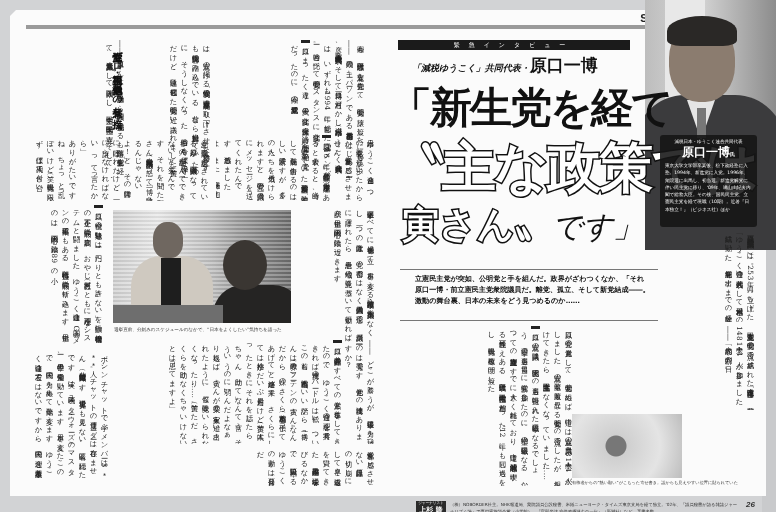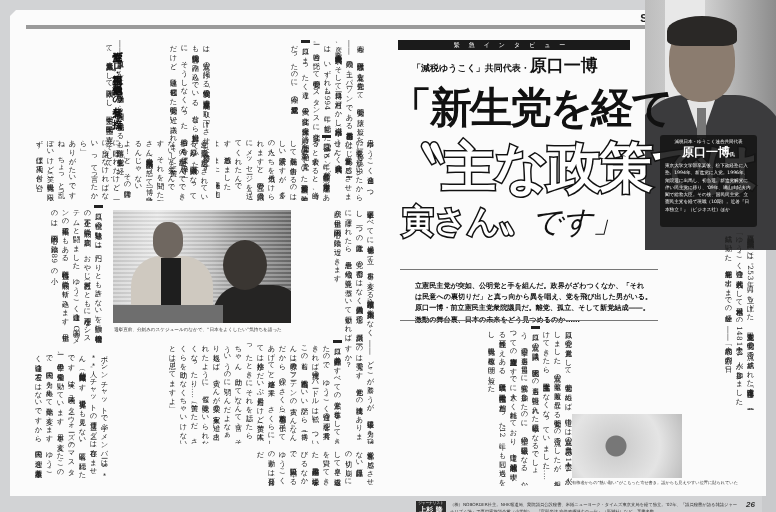--- a/index.html
+++ b/index.html
@@ -83,38 +83,38 @@
 
   
   .kicker {
     position: absolute; left: 8px; top: 30px; width: 232px; height: 10px; background: #1b1b1b; color: #fff;
     font-family: "DejaVu Sans", sans-serif; font-size: 6px; letter-spacing: 9px; text-align: center; line-height: 10px;
   }
   .subtitle {
     position: absolute; left: 22px; top: 44px; font-family: "DejaVu Sans", sans-serif; font-weight: bold; color: #111;
     white-space: nowrap;
   }
-  .subtitle .small { font-size: 9px; }
+  .subtitle .small { font-size: 9px; font-style: italic; }
   .subtitle .big { font-size: 17px; }
 
   .headline {
     position: absolute; left: 0; top: 70px; width: 300px; font-family: "DejaVu Sans", sans-serif; font-weight: bold;
     color: #111;
   }
   .hl-line1 { position: absolute; left: 0; top: 0; font-size: 42px; white-space: nowrap; letter-spacing: -2px; }
   .hl-line2 {
     position: absolute; left: 0; top: 52px; font-size: 54px; white-space: nowrap; color: #fff; letter-spacing: -2px;
     -webkit-text-stroke: 3px #111; paint-order: stroke fill;
   }
   .hl-line3 { position: absolute; left: 12px; top: 120px; white-space: nowrap; }
-  .hl-line3 .tora { font-size: 32px; color: #fff; -webkit-text-stroke: 3px #111; paint-order: stroke fill; }
+  .hl-line3 .tora { font-size: 37px; color: #fff; -webkit-text-stroke: 3px #111; paint-order: stroke fill; }
   .hl-line3 .desu { font-size: 30px; font-weight: normal; font-style: italic; }
 
   .lead {
-    position: absolute; left: 25px; top: 270px; width: 250px; font-family: "DejaVu Sans", sans-serif;
+    position: absolute; left: 25px; top: 263px; width: 250px; font-family: "DejaVu Sans", sans-serif;
     font-weight: bold; font-size: 7.1px; line-height: 11.2px; color: #111;
   }
   .lead-rule { position: absolute; left: 10px; width: 258px; height: 1px; background: #777; }
 
   
   .footer-left { position: absolute; left: 14px; top: 484px; font-family: "DejaVu Sans", sans-serif; font-size: 5px; color: #444; }
   .footer-left .pg { font-family: "Liberation Sans", sans-serif; font-style: italic; font-weight: bold; font-size: 8px; margin-right: 16px; }
   .author-badge {
     position: absolute; left: 26px; top: 491px; width: 30px; height: 15px; background: #2a2a2a; color: #fff;
     font-family: "DejaVu Sans", sans-serif; text-align: center;
@@ -228,21 +228,20 @@
 
     <div class="profile-box">
       <div class="pf-role">減税日本・ゆうこく連合共同代表</div>
       <div class="pf-name"><span>原口一博</span><small>氏</small></div>
       <div class="pf-bio">東京大学文学部卒業後、松下政経塾に入塾。1994年、新進党に入党。1996年、衆院選に出馬し、初当選。新進党解党に伴い民主党に移り、'09年、鳩山由紀夫内閣で総務大臣。その後、国民民主党、立憲民主党を経て現職（10期）。近著『日本独立！』（ビジネス社）ほか</div>
     </div>
 
     <div class="lead-rule" style="top:259px;"></div>
     <div class="lead">
       <div>立憲民主党が突如、公明党と手を組んだ。政界がざわつくなか、「それ</div>
-      <div>は民意への裏切りだ」と真っ向から異を唱え、党を飛び出した男がいる。</div>
       <div>原口一博・前立憲民主党衆院議員だ。離党、孤立、そして新党結成――。</div>
       <div>激動の舞台裏、日本の未来をどう見つめるのか……</div>
     </div>
     <div class="lead-rule" style="top:310px;"></div>
 
     <div class="vcol-block" style="left:278px; top:220px; width:88px; height:92px;">
       <p>原口一博・前立憲民主党衆院議員（66）は、'25年3月に立ち上げた政治団体「ゆうこく連合」の共同代表として減税日本との新党結成に動いた。離党届を出すまでの経緯を</p>
     </div>
 
     <div class="vcol-block" style="left:8px; top:316px; width:176px; height:160px;">

